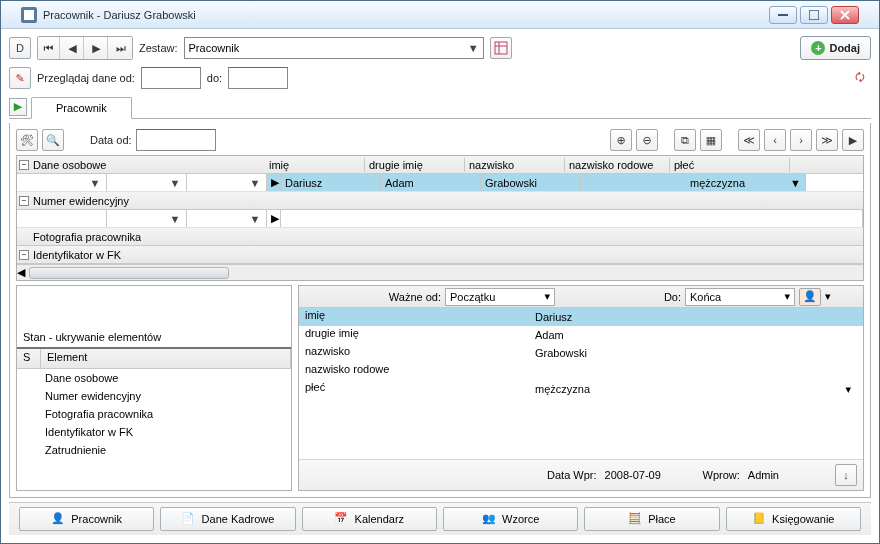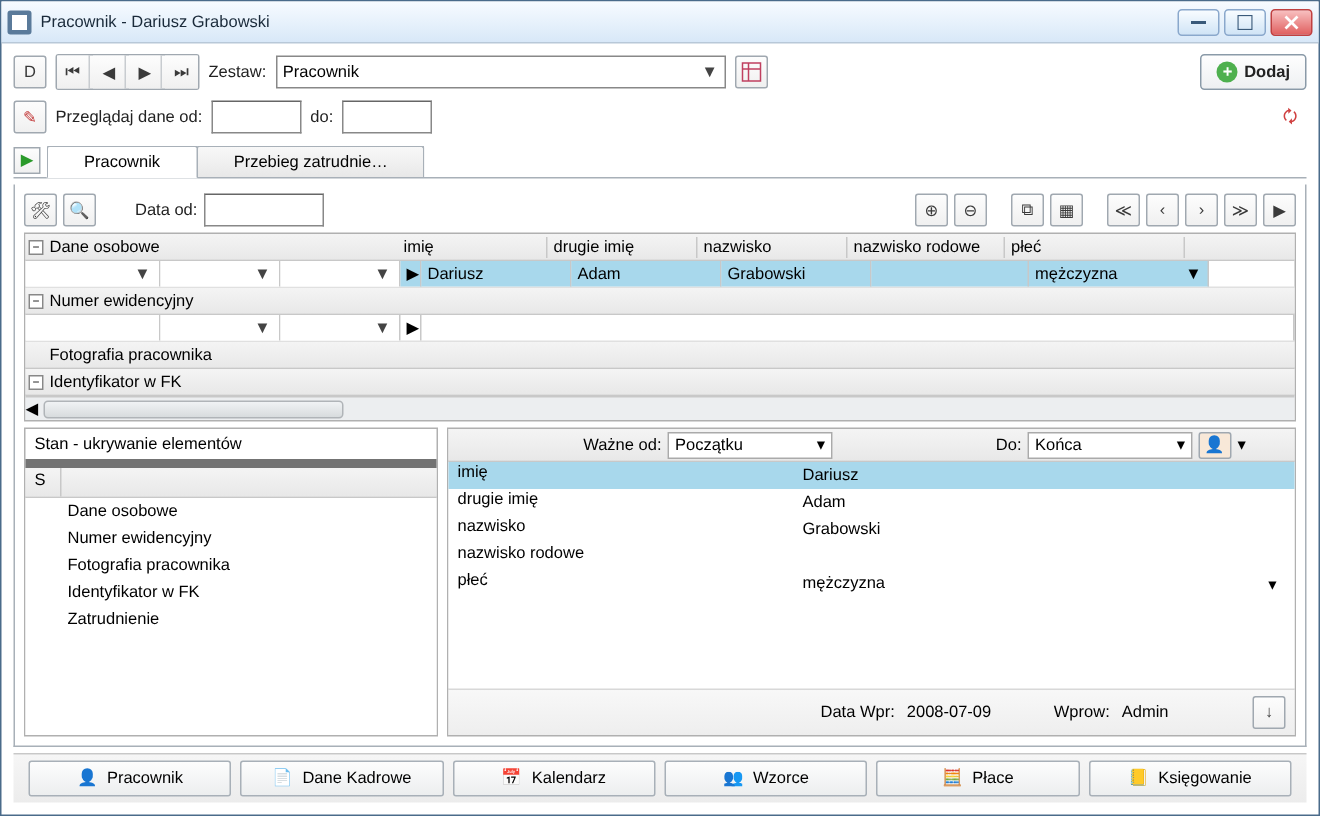--- a/index.html
+++ b/index.html
@@ -1,18 +1,18 @@
 <!DOCTYPE html>
 <html><head>
 <meta charset="utf-8">
 <style>
 * { box-sizing: border-box; margin: 0; padding: 0; font-family: "Segoe UI", Tahoma, sans-serif; font-size: 11px; }
 body { background: #fff; width: 880px; height: 544px; overflow: hidden; }
 .window { width: 880px; height: 544px; border: 1px solid #4a6b8a; background: #fff; display: flex; flex-direction: column; }
-.titlebar { height: 28px; background: linear-gradient(#f7fbff, #d8e8f8); display: flex; align-items: center; padding: 0 4px; border-bottom: 1px solid #b8c8d8; }
+.titlebar { height: 28px; background: linear-gradient(#f7fbff, #d8e8f8); display: flex; align-items: center; padding: 0 20px; border-bottom: 1px solid #b8c8d8; }
 .titlebar .icon { width: 16px; height: 16px; background: #5a7a9a; margin-right: 6px; border-radius: 2px; position: relative; }
 .titlebar .icon::after { content: ""; position: absolute; left: 3px; top: 3px; width: 10px; height: 10px; background: #fff; }
 .titlebar .title-text { flex: 1; color: #1a2a3a; }
 .titlebar .winbtns { display: flex; gap: 3px; }
 .winbtn { width: 28px; height: 18px; border: 1px solid #8aa8cc; border-radius: 3px; background: linear-gradient(#f8fcff, #d0e4f6); display: flex; align-items: center; justify-content: center; color: #3a5a7a; }
 .winbtn.close { background: linear-gradient(#f8c0c0, #e06060); border-color: #c04040; color: #fff; }
 
 .client { flex: 1; padding: 6px 8px 8px; display: flex; flex-direction: column; gap: 4px; }
 
 .toolbar-row { display: flex; align-items: center; gap: 6px; min-height: 26px; }
@@ -44,21 +44,21 @@
 .grouprow .toggle { width: 10px; height: 10px; border: 1px solid #888; background: #fff; display: flex; align-items: center; justify-content: center; font-size: 8px; margin-right: 4px; }
 .datarow { display: flex; height: 18px; border-bottom: 1px solid #e0e0e0; }
 .datarow.sel .gcell { background: #a8d8ec; }
 .filter-cell { background: #fff; display: flex; align-items: center; }
 .dd-cell { width: 14px; color: #444; text-align: center; }
 .scroll-h { height: 16px; background: #eceef0; border-top: 1px solid #c8c8c8; display: flex; align-items: center; }
 .scroll-h .thumb { width: 200px; height: 12px; background: linear-gradient(#f0f2f4, #d8dcde); border: 1px solid #b0b4b8; border-radius: 3px; margin-left: 4px; }
 
 .split { flex: 1; display: flex; gap: 6px; min-height: 0; }
 .left-pane { width: 276px; border: 1px solid #b0b0b0; display: flex; flex-direction: column; }
-.pane-title { padding: 4px 6px; border-bottom: 6px solid #737373; }
+.pane-title { padding: 4px 6px; border-bottom: 2px solid #737373; margin-top: 41px; }
 .list-hdr { display: flex; background: linear-gradient(#f4f4f4, #e8e8e8); border-bottom: 1px solid #c8c8c8; height: 20px; }
 .list-hdr div { border-right: 1px solid #c8c8c8; padding: 2px 6px; }
 .list-body { flex: 1; background: #fff; overflow: hidden; }
 .list-item { padding: 3px 6px 3px 28px; }
 
 .right-pane { flex: 1; display: flex; flex-direction: column; border: 1px solid #b0b0b0; }
 .right-hdr { display: flex; height: 22px; background: linear-gradient(#f4f4f4, #e8e8e8); border-bottom: 1px solid #c8c8c8; align-items: center; padding-left: 36px; }
 .right-hdr .lbl { padding: 0 4px; text-align: right; }
 .right-hdr .val { background: #fff; border: 1px solid #aaa; height: 18px; padding: 0 4px; display: flex; align-items: center; }
 .detail-body { flex: 1; background: #fff; }
@@ -135,21 +135,20 @@
       <span class="label">Przeglądaj dane od:</span>
       <input class="text-input" style="">
       <span class="label">do:</span>
       <input class="text-input" style="">
       <span class="sync-icon">🗘</span>
     </div>
 
     <div class="tabs">
       <div class="play">▶</div>
       <div class="tab active"><span>Pracownik</span></div>
-      <div class="tab"><span>Przebieg zatrudnie…</span></div>
     </div>
 
     <div class="main-panel">
 
       <div class="grid-toolbar">
         <div class="tbtn">🛠</div>
         <div class="tbtn">🔍</div>
         <div style="width:18px"></div>
         <span class="label">Data od:</span>
         <input class="text-input" style="width: 80px;">
@@ -226,20 +225,21 @@
           <span>◀</span>
             <div class="thumb"></div>
         </div>
       </div>
 
       <div class="split">
         <div class="left-pane">
           <div class="pane-title">Stan - ukrywanie elementów</div>
           <div class="list-hdr">
             <div style="width:24px">S</div>
+            <div style="flex:1">Element</div>
           </div>
           <div class="list-body">
             <div class="list-item"><span>Dane osobowe</span></div>
             <div class="list-item"><span>Numer ewidencyjny</span></div>
             <div class="list-item"><span>Fotografia pracownika</span></div>
             <div class="list-item"><span>Identyfikator w FK</span></div>
             <div class="list-item"><span>Zatrudnienie</span></div>
           </div>
         </div>
 

